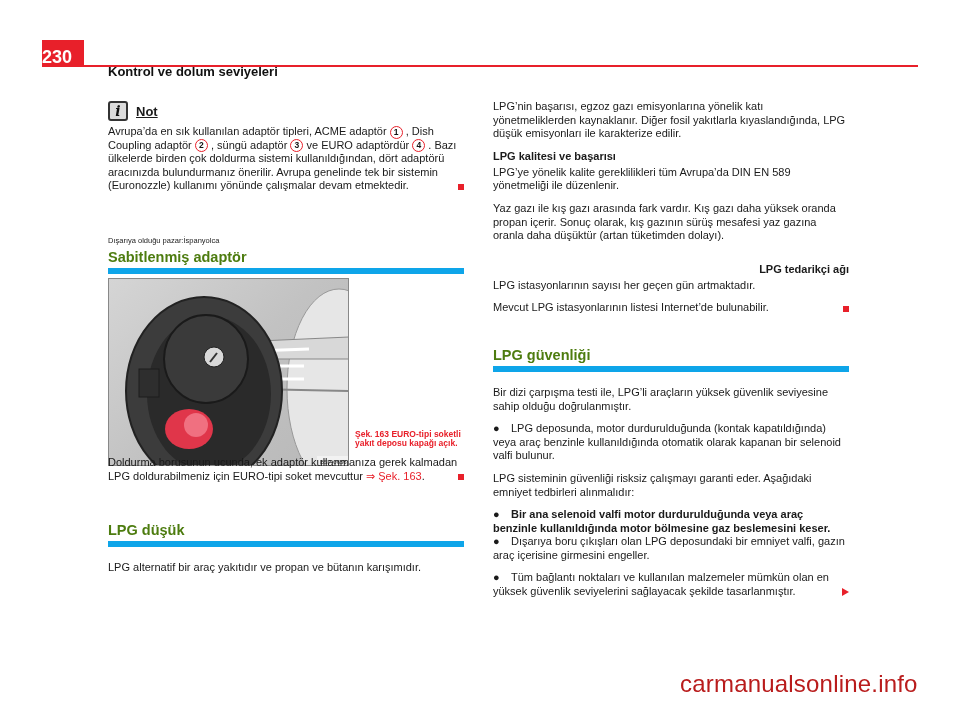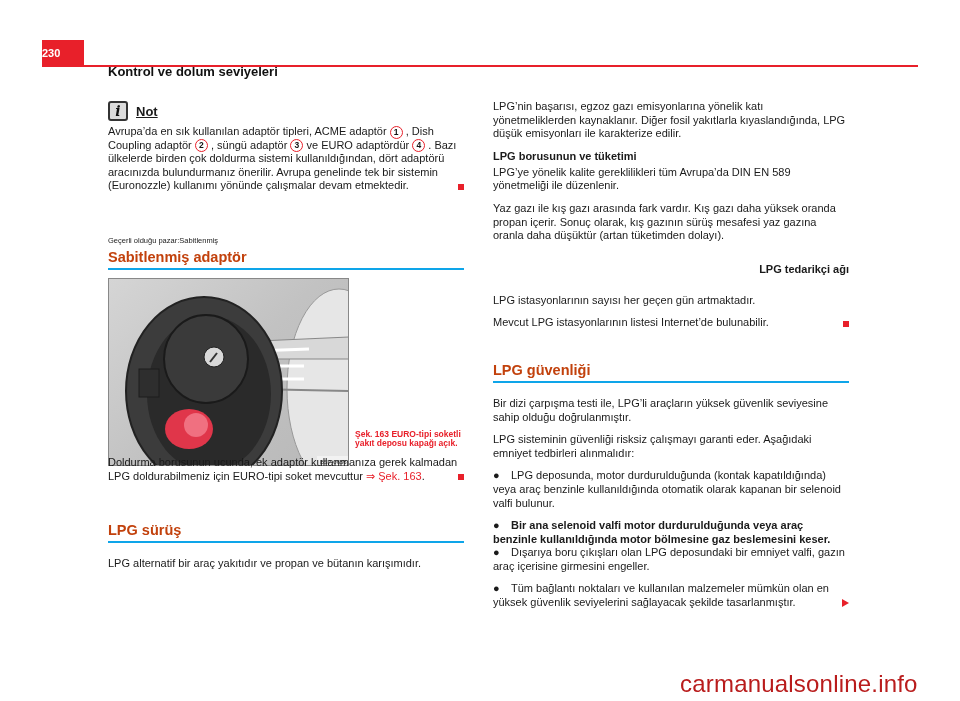--- a/index.html
+++ b/index.html
@@ -1,31 +1,31 @@
 <!DOCTYPE html>
 <html><head>
 <meta charset="utf-8">
 <style>
   html, body { margin:0; padding:0; background:#ffffff; }
   body { width:960px; height:701px; position:relative; overflow:hidden;
          font-family:"Liberation Sans", sans-serif; color:#1a1a1a; }
   .abs { position:absolute; }
   .page-num-box { left:42px; top:40px; width:42px; height:27px; background:#e8202a; }
-  .page-num { left:42px; top:47px; width:28px; text-align:left; color:#fff; font-weight:bold; font-size:11px; }
+  .page-num { left:42px; top:47px; width:28px; text-align:left; color:#fff; font-weight:bold; font-size:18px; }
   .page-title { left:108px; top:64px; font-weight:bold; font-size:13px; color:#111; }
   .header-rule { left:84px; top:65px; width:834px; height:2px; background:#e8202a; }
   .col-left { left:108px; top:100px; width:356px; }
   .col-right { left:493px; top:100px; width:356px; }
   .p { font-size:11px; line-height:13.6px; margin:0; color:#1a1a1a; }
   .note-head { display:flex; align-items:center; gap:8px; height:22px; }
   .info-icon { width:20px; height:20px; background:#dcdcdc; border:2px solid #333; border-radius:3px; box-sizing:border-box; display:flex; align-items:center; justify-content:center; font-family:"DejaVu Serif", serif; font-weight:bold; font-style:italic; font-size:14px; color:#111; }
   .note-title { font-weight:bold; font-size:13px;text-decoration:underline; }
   .circ { display:inline-block; width:11px; height:11px; border:1.3px solid #e8202a; border-radius:50%; font-size:8.5px; line-height:11px; text-align:center; font-weight:bold; color:#111; vertical-align:middle; }
   .end-mark { display:inline-block; width:6px; height:6px; background:#e8202a; }
-  .section-h { color:#c2410c; font-weight:bold; font-size:14.5px; padding-bottom:3px; border-bottom:2px solid #0ea5e9; }
+  .section-h { color:#4d7c0f; font-weight:bold; font-size:14.5px; padding-bottom:3px; border-bottom:6px solid #0ea5e9; }
   .small-label { font-size:7.5px; color:#222; }
   .subhead { font-weight:bold; font-size:11px; }
   .fig { left:108px; top:278px; width:241px; height:188px; border:1px solid #888; box-sizing:border-box; background:linear-gradient(135deg,#d5d5d5 0%,#c2c2c2 50%,#b8b8b8 100%); overflow:hidden; }
   .caption { left:355px; top:430px; width:110px; color:#e8202a; font-weight:bold; font-size:8.5px; line-height:9px; }
   .link { color:#e8202a; }
   .bullet { display:inline-block; width:18px; }
   .watermark { left:680px; top:670px; font-size:24px; color:#b91c1c; letter-spacing:0.2px; }
   .cont-arrow { width:0; height:0; border-top:4px solid transparent; border-bottom:4px solid transparent; border-left:7px solid #e8202a; }
 </style>
 </head>
@@ -40,21 +40,21 @@
   <div class="note-head">
     <div class="info-icon">i</div>
     <span class="note-title">Not</span>
   </div>
   <p class="p" style="margin-top:3px; position:relative;">
     <span>Avrupa’da en sık kullanılan adaptör tipleri, ACME adaptör </span><span class="circ">1</span><span> , Dish Coupling adaptör </span><span class="circ">2</span><span> , süngü adaptör </span><span class="circ">3</span><span> ve EURO adaptördür </span><span class="circ">4</span><span> . Bazı ülkelerde birden çok doldurma sistemi kullanıldığından, dört adaptörü aracınızda bulundurmanız önerilir. Avrupa genelinde tek bir sistemin (Euronozzle) kullanımı yönünde çalışmalar devam etmektedir.</span>
     <span class="end-mark" style="position:absolute; right:0; bottom:3px;"></span>
   </p>
 
   <div style="height:43px;"></div>
-  <div class="small-label">Geçerli olduğu pazar:Sabitlenmiş</div>
+  <div class="small-label">Dışarıya olduğu pazar:İspanyolca</div>
   <div class="section-h" style="margin-top:4px;">Sabitlenmiş adaptör</div>
 </div>
 
 <div class="abs fig">
   <svg width="241" height="188" viewBox="0 0 241 188">
     <ellipse cx="230" cy="110" rx="52" ry="100" fill="#e6e6e6" stroke="#999" stroke-width="1"></ellipse>
     <path d="M150 62 L240 58 L240 80 L150 80 Z" fill="#d8d8d8" stroke="#888"></path>
     <path d="M145 72 L200 70 M145 87 L195 87 M145 100 L195 100" stroke="#fff" stroke-width="3"></path>
     <path d="M145 110 L240 112" stroke="#888" stroke-width="2" fill="none"></path>
     <ellipse cx="95" cy="112" rx="78" ry="94" fill="#3c3c3c" stroke="#222" stroke-width="2"></ellipse>
@@ -69,43 +69,43 @@
     <text x="211" y="185" font-size="6" fill="#333" font-family="Liberation Sans, sans-serif">B5P-0656</text>
   </svg>
 </div>
 <div class="abs caption">Şek. 163  EURO-tipi soketli yakıt deposu kapağı açık.</div>
 
 <div class="abs" style="left:108px; top:456px; width:356px;">
   <p class="p" style="position:relative;">
     <span>Doldurma borusunun ucunda, ek adaptör kullanmanıza gerek kalmadan LPG doldurabilmeniz için EURO-tipi soket mevcuttur </span><span class="link">⇒ Şek. 163</span><span>.</span>
     <span class="end-mark" style="position:absolute; right:0; bottom:3px;"></span>
   </p>
-  <div class="section-h" style="margin-top:39px;">LPG sürüş</div>
+  <div class="section-h" style="margin-top:39px;">LPG düşük</div>
   <p class="p" style="margin-top:14px;">LPG alternatif bir araç yakıtıdır ve propan ve bütanın karışımıdır.</p>
 </div>
 
 <div class="abs col-right">
   <p class="p">LPG’nin başarısı, egzoz gazı emisyonlarına yönelik katı yönetmeliklerden kaynaklanır. Diğer fosil yakıtlarla kıyaslandığında, LPG düşük emisyonları ile karakterize edilir.</p>
-  <div class="subhead" style="margin-top:9px;">LPG borusunun ve tüketimi</div>
+  <div class="subhead" style="margin-top:9px;">LPG kalitesi ve başarısı</div>
   <p class="p" style="margin-top:4px;">LPG’ye yönelik kalite gereklilikleri tüm Avrupa’da DIN EN 589 yönetmeliği ile düzenlenir.</p>
   <p class="p" style="margin-top:9px;">Yaz gazı ile kış gazı arasında fark vardır. Kış gazı daha yüksek oranda propan içerir. Sonuç olarak, kış gazının sürüş mesafesi yaz gazına oranla daha düşüktür (artan tüketimden dolayı).</p>
   <div class="subhead" style="margin-top:20px;text-align:right;">LPG tedarikçi ağı</div>
-  <p class="p" style="margin-top:19px;">LPG istasyonlarının sayısı her geçen gün artmaktadır.</p>
+  <p class="p" style="margin-top:4px;">LPG istasyonlarının sayısı her geçen gün artmaktadır.</p>
   <p class="p" style="margin-top:9px; position:relative;">
     <span>Mevcut LPG istasyonlarının listesi Internet’de bulunabilir.</span>
     <span class="end-mark" style="position:absolute; right:0; bottom:3px;"></span>
   </p>
 
   <div class="section-h" style="margin-top:32px;">LPG güvenliği</div>
   <p class="p" style="margin-top:14px;">Bir dizi çarpışma testi ile, LPG’li araçların yüksek güvenlik seviyesine sahip olduğu doğrulanmıştır.</p>
-  <p class="p" style="margin-top:9px;">LPG sisteminin güvenliği risksiz çalışmayı garanti eder. Aşağıdaki emniyet tedbirleri alınmalıdır:</p>
-
   <p class="p" style="margin-top:9px;">
     <span class="bullet">●</span><span>LPG deposunda, motor durdurulduğunda (kontak kapatıldığında) veya araç benzinle kullanıldığında otomatik olarak kapanan bir selenoid valfi bulunur.</span>
   </p>
+
+  <p class="p" style="margin-top:9px;">LPG sisteminin güvenliği risksiz çalışmayı garanti eder. Aşağıdaki emniyet tedbirleri alınmalıdır:</p>
   <p class="p" style="margin-top:9px;font-weight:bold;">
     <span class="bullet">●</span><span>Bir ana selenoid valfi motor durdurulduğunda veya araç benzinle kullanıldığında motor bölmesine gaz beslemesini keser.</span>
   </p>
   <p class="p" style="">
     <span class="bullet">●</span><span>Dışarıya boru çıkışları olan LPG deposundaki bir emniyet valfi, gazın araç içerisine girmesini engeller.</span>
   </p>
   <p class="p" style="margin-top:9px; position:relative;">
     <span class="bullet">●</span><span>Tüm bağlantı noktaları ve kullanılan malzemeler mümkün olan en yüksek güvenlik seviyelerini sağlayacak şekilde tasarlanmıştır.</span>
     <span class="cont-arrow" style="position:absolute; right:0; bottom:3px;"></span>
   </p>

